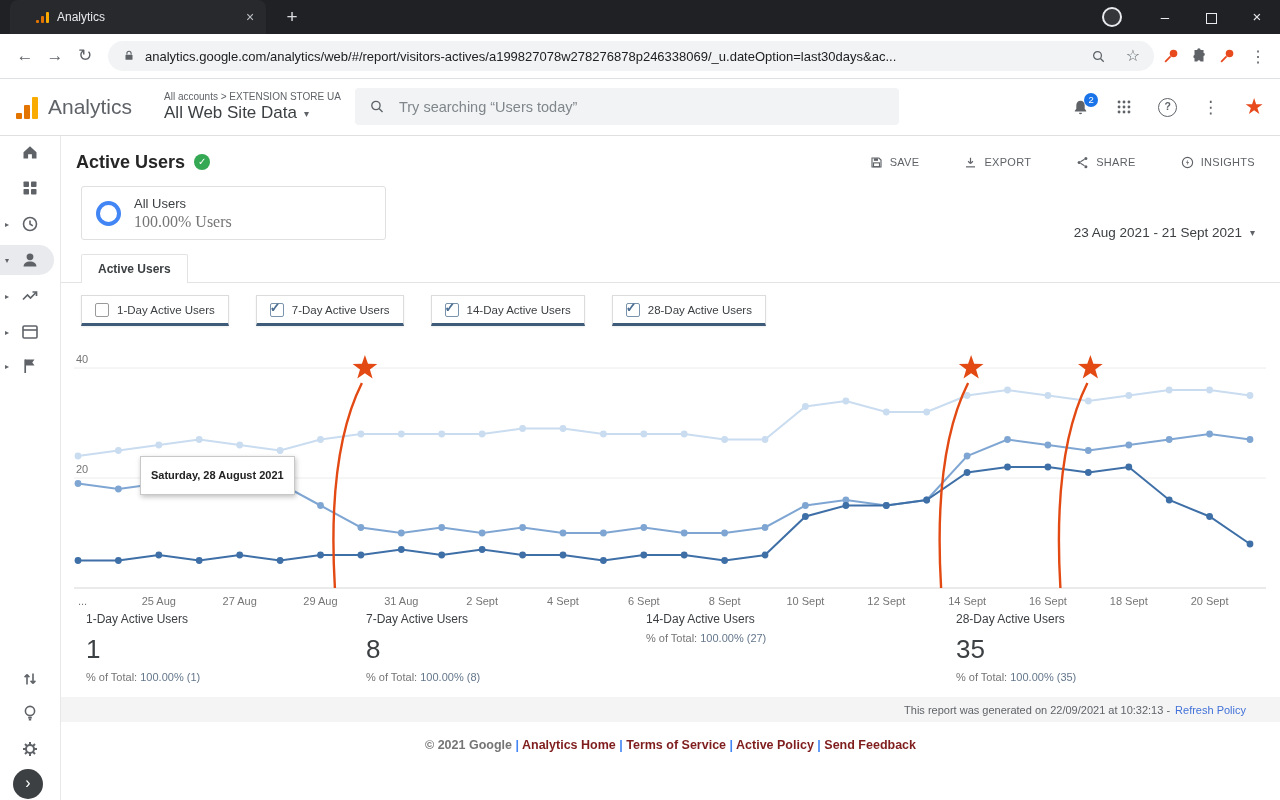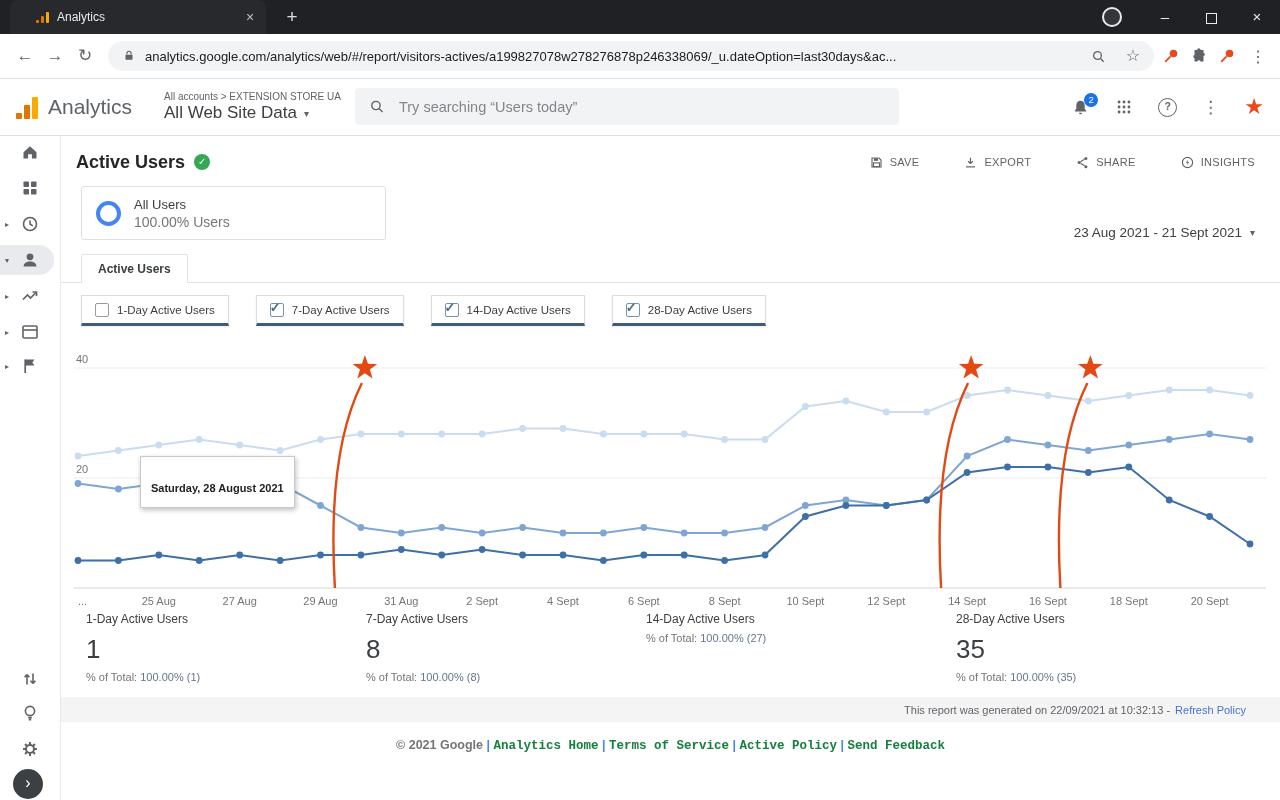--- a/index.html
+++ b/index.html
@@ -76,57 +76,57 @@
   .actions{margin-left:auto;display:flex;gap:44px;align-items:center;}
   .action{display:flex;align-items:center;gap:6px;font-size:11px;color:#5f6368;letter-spacing:.3px;}
 
   .segments-row{display:flex;margin:12px 25px 0 20px;align-items:flex-end;}
   .seg-card{width:305px;height:54px;border:1px solid #e0e0e0;border-radius:3px;display:flex;align-items:center;
             padding:0 14px;gap:13px;background:#fff;box-sizing:border-box;}
   .seg-card.add{width:300px;border:1px dashed #ccc;margin-left:12px;}
   .donut{width:17px;height:17px;border-radius:50%;border:4px solid #4285f4;background:#fff;}
   .donut.gray{border:3px solid #c2c2c2;width:19px;height:19px;}
   .seg-name{font-size:13px;color:#3c4043;}
-  .seg-sub{font-size:14px;color:#757575;margin-top:2px;}
+  .seg-sub{font-size:16px;color:#757575;margin-top:2px;font-family:Liberation Serif, serif;}
   .add-seg-label{font-size:13px;color:#757575;}
   .date-range{margin-left:auto;font-size:13.5px;color:#3c4043;display:flex;gap:8px;align-items:center;margin-top:6px;}
 
   .tabs-row{position:relative;margin-top:14px;height:29px;}
   .tabs-baseline{position:absolute;bottom:0;left:0;right:0;height:1px;background:#e3e3e3;}
   .tab-btn{position:absolute;left:20px;bottom:0;background:#fff;border:1px solid #e3e3e3;border-bottom:none;
            padding:0 16px;height:28px;line-height:28px;font-size:12px;font-weight:bold;color:#3c4043;z-index:1;
            border-radius:2px 2px 0 0;}
 
   .chips-row{display:flex;gap:27px;margin:12px 0 0 20px;}
   .chip{height:27px;display:flex;align-items:center;gap:8px;padding:0 13px;background:#fff;border:1px solid #dcdcdc;
         border-bottom:3px solid #3e5c7a;box-shadow:0 1px 2px rgba(0,0,0,.07);font-size:11.5px;color:#3c4043;}
   .cbox{width:12px;height:12px;border:1.4px solid #9a9a9a;border-radius:2px;position:relative;background:#fff;}
   .cmark{display:none;position:absolute;left:-1px;top:-4px;font-size:13px;font-weight:bold;color:#4a6d92;}
   .chip.checked .cbox{border-color:#7a93ad;}
   .chip.checked .cmark{display:block;}
 
   .chart-wrap{position:relative;margin:12px 0 0 13px;width:1192px;height:272px;}
   .tooltip{position:absolute;left:66px;top:118px;background:#fff;border:1px solid #c8c8c8;
-           box-shadow:1px 2px 5px rgba(0,0,0,.25);padding:25px 10px 8px;z-index:3;}
+           box-shadow:1px 2px 5px rgba(0,0,0,.25);padding:12px 10px 8px;z-index:3;}
   .tt-title{font-size:11px;font-weight:bold;color:#222;margin-bottom:5px;white-space:nowrap;}
   .tt-row{display:flex;align-items:center;gap:6px;font-size:10.5px;color:#3c4043;margin-top:3px;white-space:nowrap;}
   .tt-swatch{width:7px;height:7px;display:inline-block;}
 
   .summary-row{display:grid;grid-template-columns:280px 280px 310px 1fr;margin:2px 0 0 25px;}
   .sum-label{font-size:12px;color:#3c4043;}
   .sum-value{font-size:26px;color:#3c4043;margin-top:8px;}
   .sum-pct{font-size:11px;color:#757575;margin-top:6px;}
   .sum-pct .pv{color:#64778c;}
 
   .gen-strip{margin-top:14px;background:#f4f4f4;height:25px;display:flex;align-items:center;justify-content:flex-end;
              padding-right:34px;font-size:11px;color:#5f6368;gap:5px;}
   .gen-strip a{color:#4272d9;text-decoration:none;}
 
   .site-footer{margin-top:16px;text-align:center;font-size:12.5px;font-weight:bold;color:#757575;}
-  .site-footer .flink{color:#15803d;text-decoration:none;font-family:Liberation Mono, monospace;}
+  .site-footer .flink{color:#7f1d1d;text-decoration:none;}
   .site-footer .sep{color:#4285f4;}
 </style>
 </head>
 <body>
 
 <div class="titlebar">
   <div class="tab">
     <span class="ga-logo" style="height:12px">
       <i class="d" style="width:3px;height:3px"></i>
         <i class="b1" style="width:3px;height:7px"></i>

